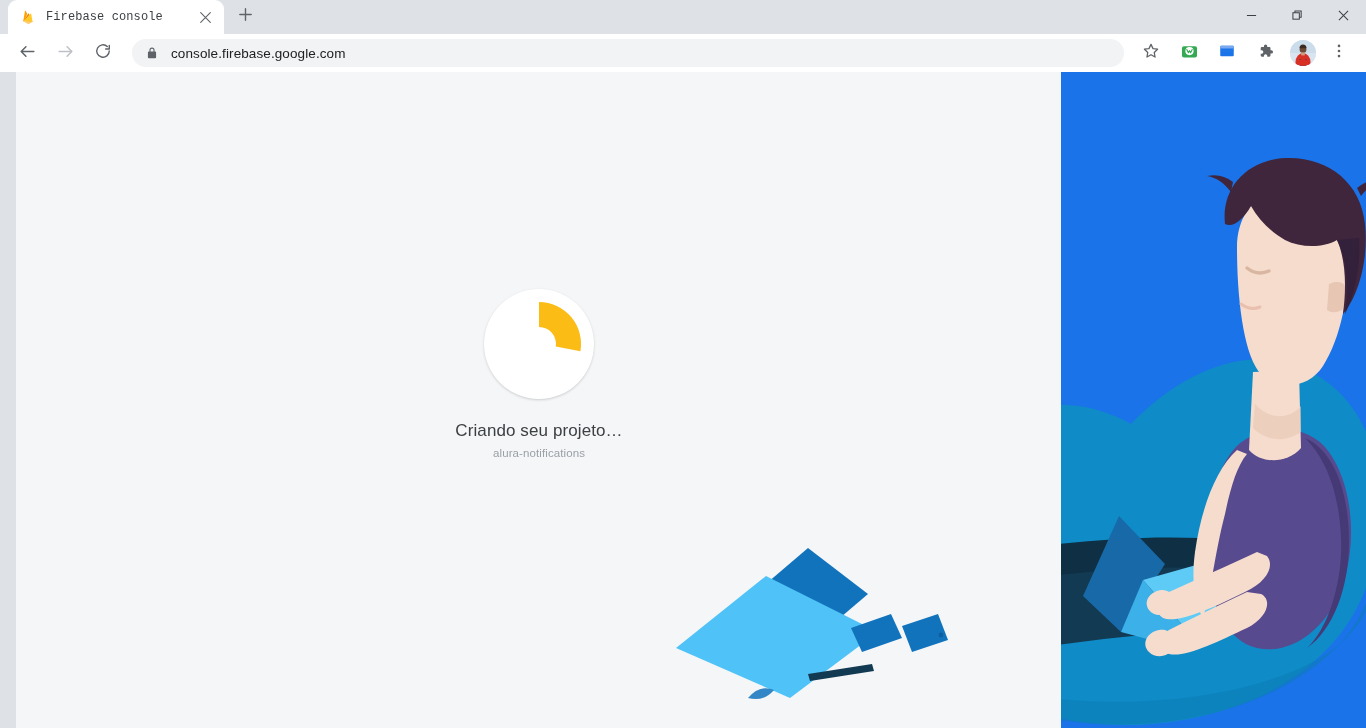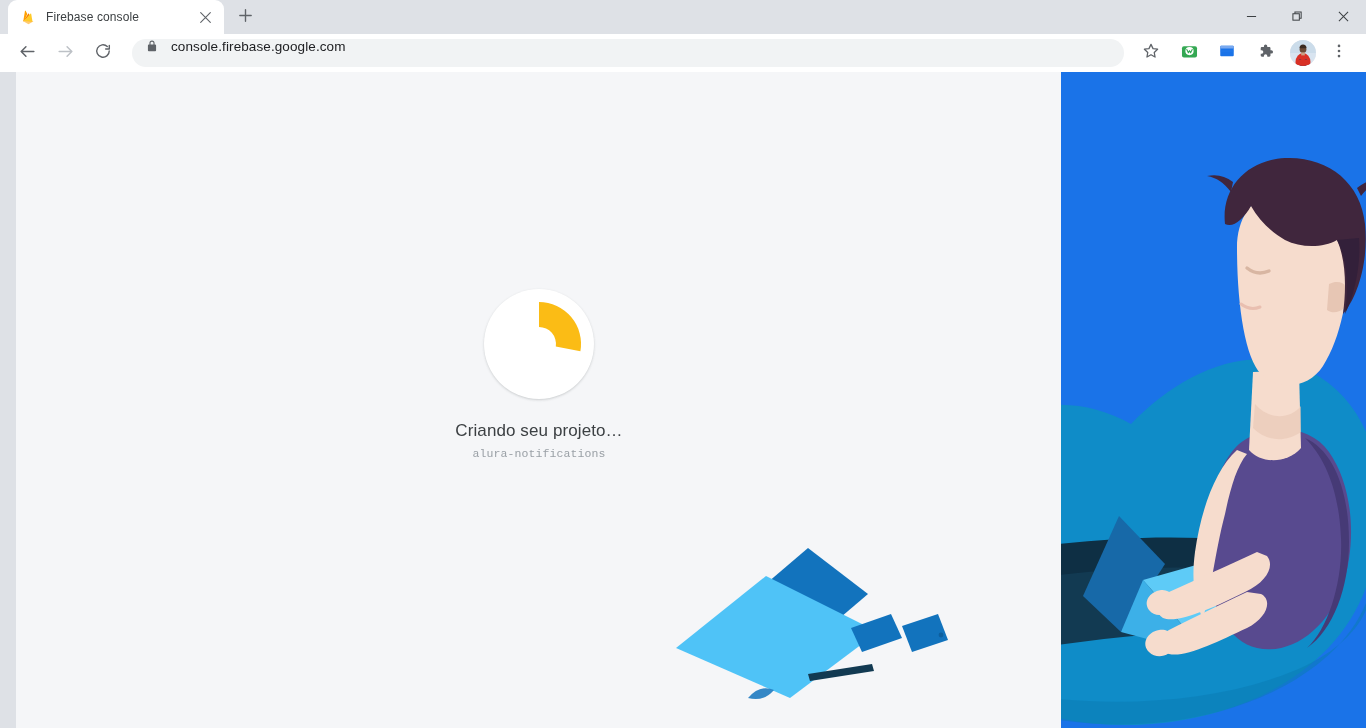--- a/index.html
+++ b/index.html
@@ -8,20 +8,21 @@
     font-family:"Liberation Sans", sans-serif;
     background:#dee1e6;
   }
 
   
   .browser { width:1366px; height:728px; position:relative; }
 
   .tabstrip {
     height:34px; background:#dee1e6; display:flex; align-items:flex-end;
     position:relative;
+    font-family:Liberation Mono, monospace;
   }
   .tab {
     width:216px; height:34px; background:#ffffff;
     border-radius:9px 9px 0 0; display:flex; align-items:center;
     padding:0 10px 0 12px; margin-left:8px; position:relative;
   }
   .tab-favicon { width:17px; height:17px; flex:0 0 17px; margin-right:9px; }
   .tab-title {
     flex:1 1 auto; font-size:12px; color:#3c4043; white-space:nowrap;
     overflow:hidden; text-overflow:ellipsis; letter-spacing:.1px;
@@ -50,21 +51,21 @@
     height:38px; background:#ffffff; display:flex; align-items:center;
     padding:0 8px; position:relative;
   }
   .navbtn {
     width:28px; height:28px; margin:0 5px; border-radius:50%;
     display:flex; align-items:center; justify-content:center; color:#5f6368;
   }
   .navbtn.disabled { color:#bdc1c6; }
   .omnibox {
     flex:1 1 auto; height:28px; background:#f1f3f4; border-radius:14px;
-    display:flex; align-items:flex-start; margin:0 8px 0 10px; padding:0 8px 0 13px;
+    display:flex; align-items:center; margin:0 8px 0 10px; padding:0 8px 0 13px;
     min-width:0;
   }
   .lock { width:14px; height:14px; flex:0 0 14px; margin-right:12px; }
   .url {
     font-size:13.5px; color:#202124; white-space:nowrap; overflow:hidden;
     text-overflow:ellipsis; letter-spacing:.1px;
   }
   .tbicons { display:flex; align-items:center; }
   .tbicon {
     width:28px; height:28px; margin:0 5px; border-radius:50%;
@@ -91,21 +92,21 @@
   .spinner {
     width:110px; height:110px; border-radius:50%; background:#ffffff;
     box-shadow:0 1px 3px rgba(60,64,67,.12), 0 1px 2px rgba(60,64,67,.10);
     position:relative; margin-bottom:22px;
   }
   .spinner svg { position:absolute; left:0; top:0; }
   .loading-title {
     font-size:17px; color:#3c4043; letter-spacing:.1px; line-height:20px;
   }
   .loading-sub {
-    font-size:11.5px; color:#9aa0a6; letter-spacing:.1px; margin-top:6px;font-family:Liberation Mono, monospace;
+    font-size:11.5px; color:#9aa0a6; letter-spacing:.1px; margin-top:6px;
   }
 
   
   .illus {
     position:absolute; right:0; top:0; width:321px; height:656px;
     background:#1a73e8; overflow:hidden;
   }
   .illus svg, .floaters svg { display:block; }
   .floaters {
     position:absolute; left:640px; top:430px; width:420px; height:220px;

